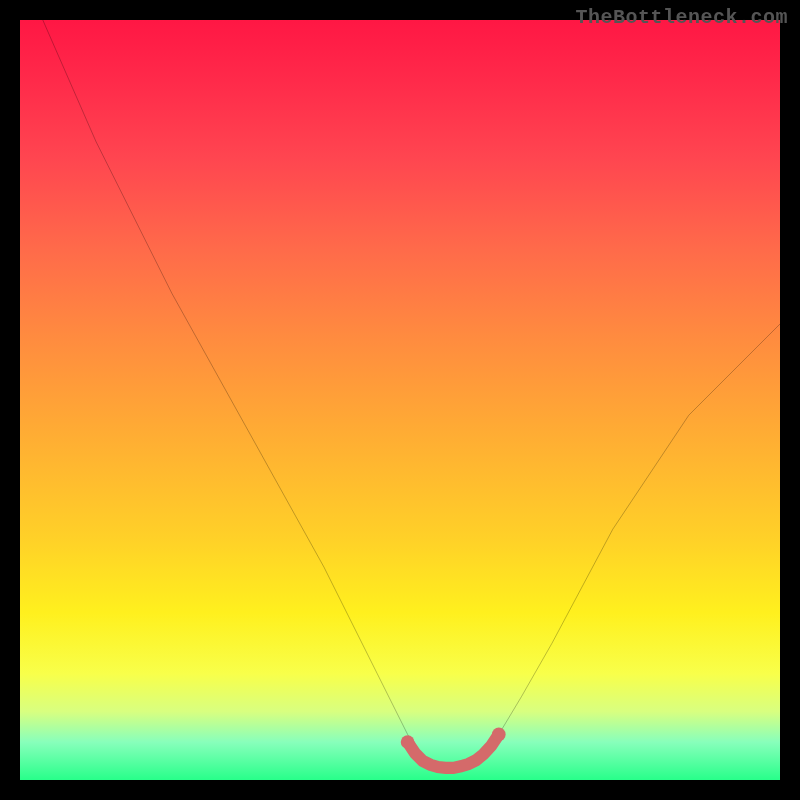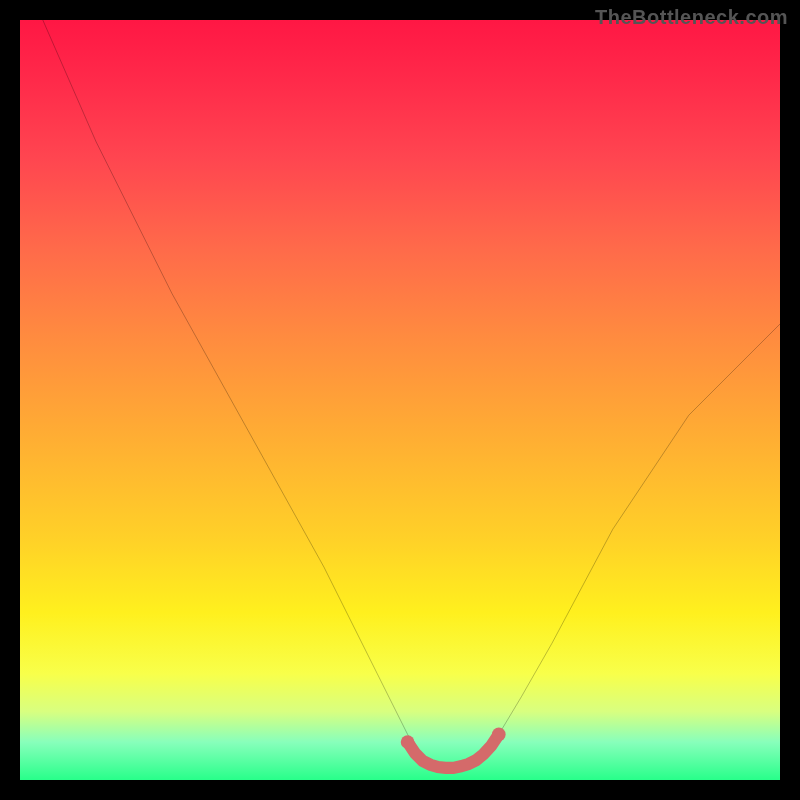--- a/index.html
+++ b/index.html
@@ -13,20 +13,21 @@
   }
   .watermark {
     position: absolute;
     top: 6px;
     right: 12px;
     font-size: 20px;
     font-weight: bold;
     color: #555;
     z-index: 10;
     letter-spacing: 0.5px;
+    font-family: Liberation Mono, monospace;
   }
   .plot-area {
     position: absolute;
     left: 20px;
     top: 20px;
     width: 760px;
     height: 760px;
   }
   .gradient-bg {
     position: absolute;

